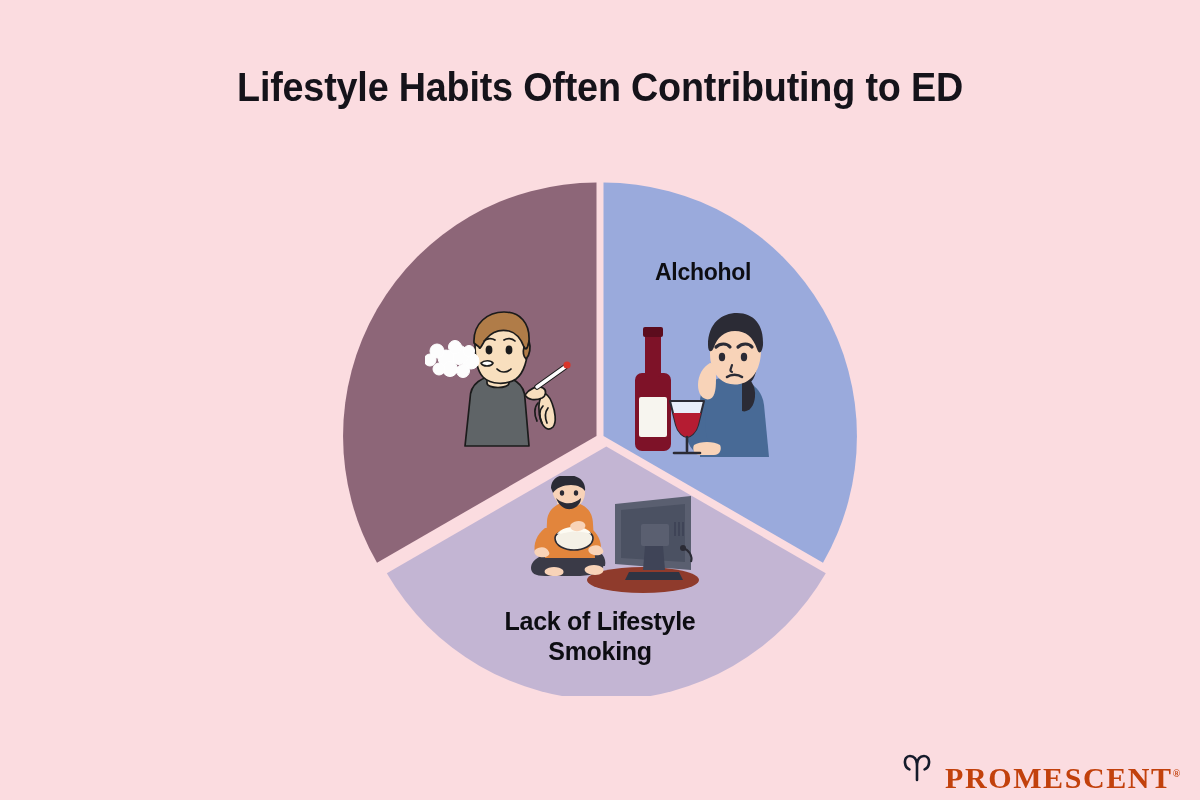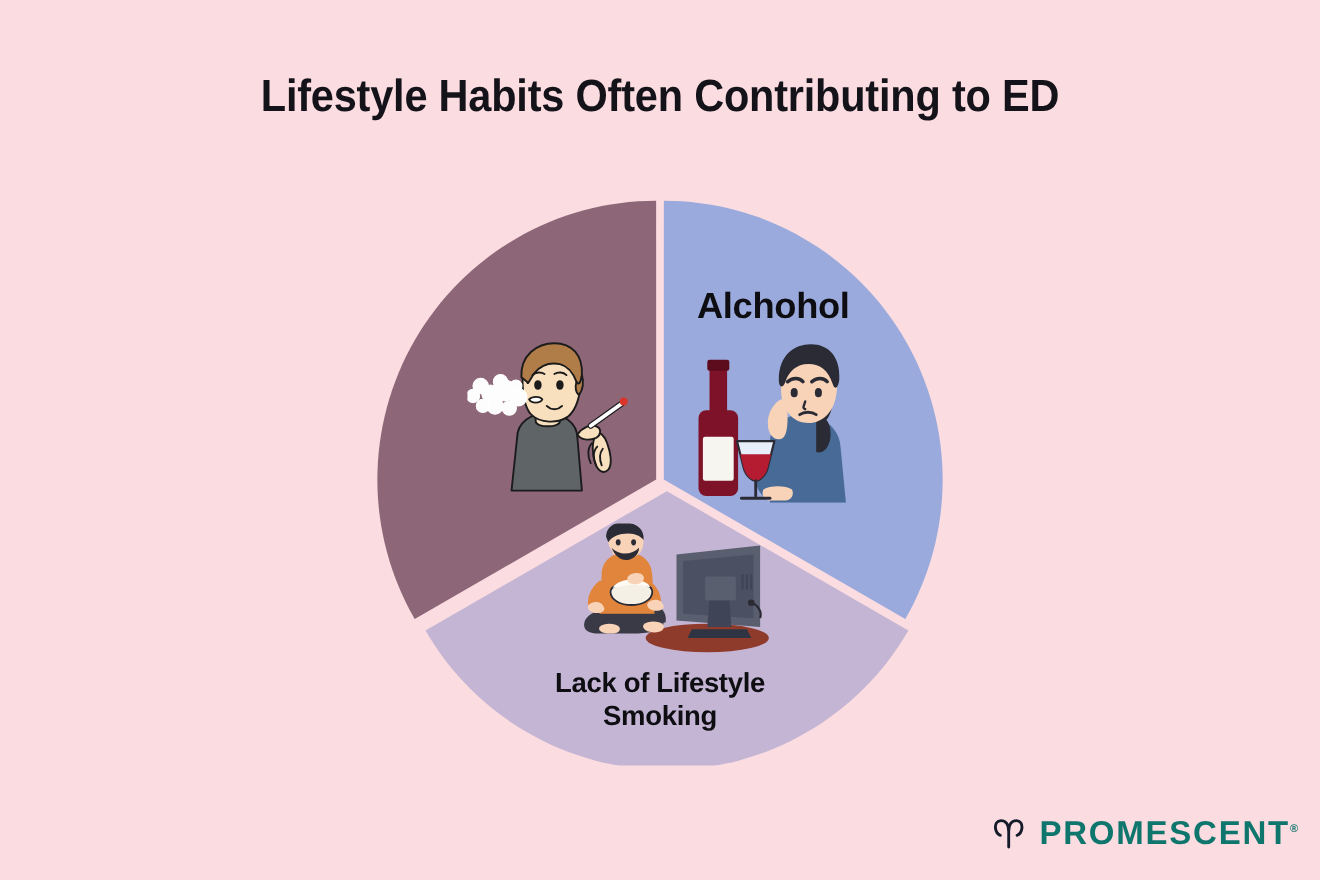--- a/index.html
+++ b/index.html
@@ -61,21 +61,21 @@
   .label-smoking {
     left: 392px;
     top: 255px;
     width: 200px;
     font-size: 25px;
   }
   .label-alcohol {
     left: 608px;
     top: 259px;
     width: 190px;
-    font-size: 33px;
+    font-size: 23px;
   }
   .label-inactivity {
     left: 470px;
     top: 607px;
     width: 260px;
     font-size: 25px;
   }
   .art {
     position: absolute;
   }
@@ -104,27 +104,28 @@
     display: flex;
     align-items: center;
     gap: 13px;
   }
   .logo-mark {
     width: 30px;
     height: 30px;
     display: block;
   }
   .logo-text {
-    font-family: Liberation Sans, sans-serif;
+    font-family: Liberation Serif, serif;
     font-size: 30px;
     font-weight: bold;
     letter-spacing: 1.6px;
-    color: #0f766e;
+    color: #c2410c;
     position: relative;
     white-space: nowrap;
+    margin-top: 20px;
   }
   .logo-tm {
     font-size: 10px;
     vertical-align: super;
     letter-spacing: 0;
     font-weight: bold;
   }
 </style>
 </head>
 <body>

